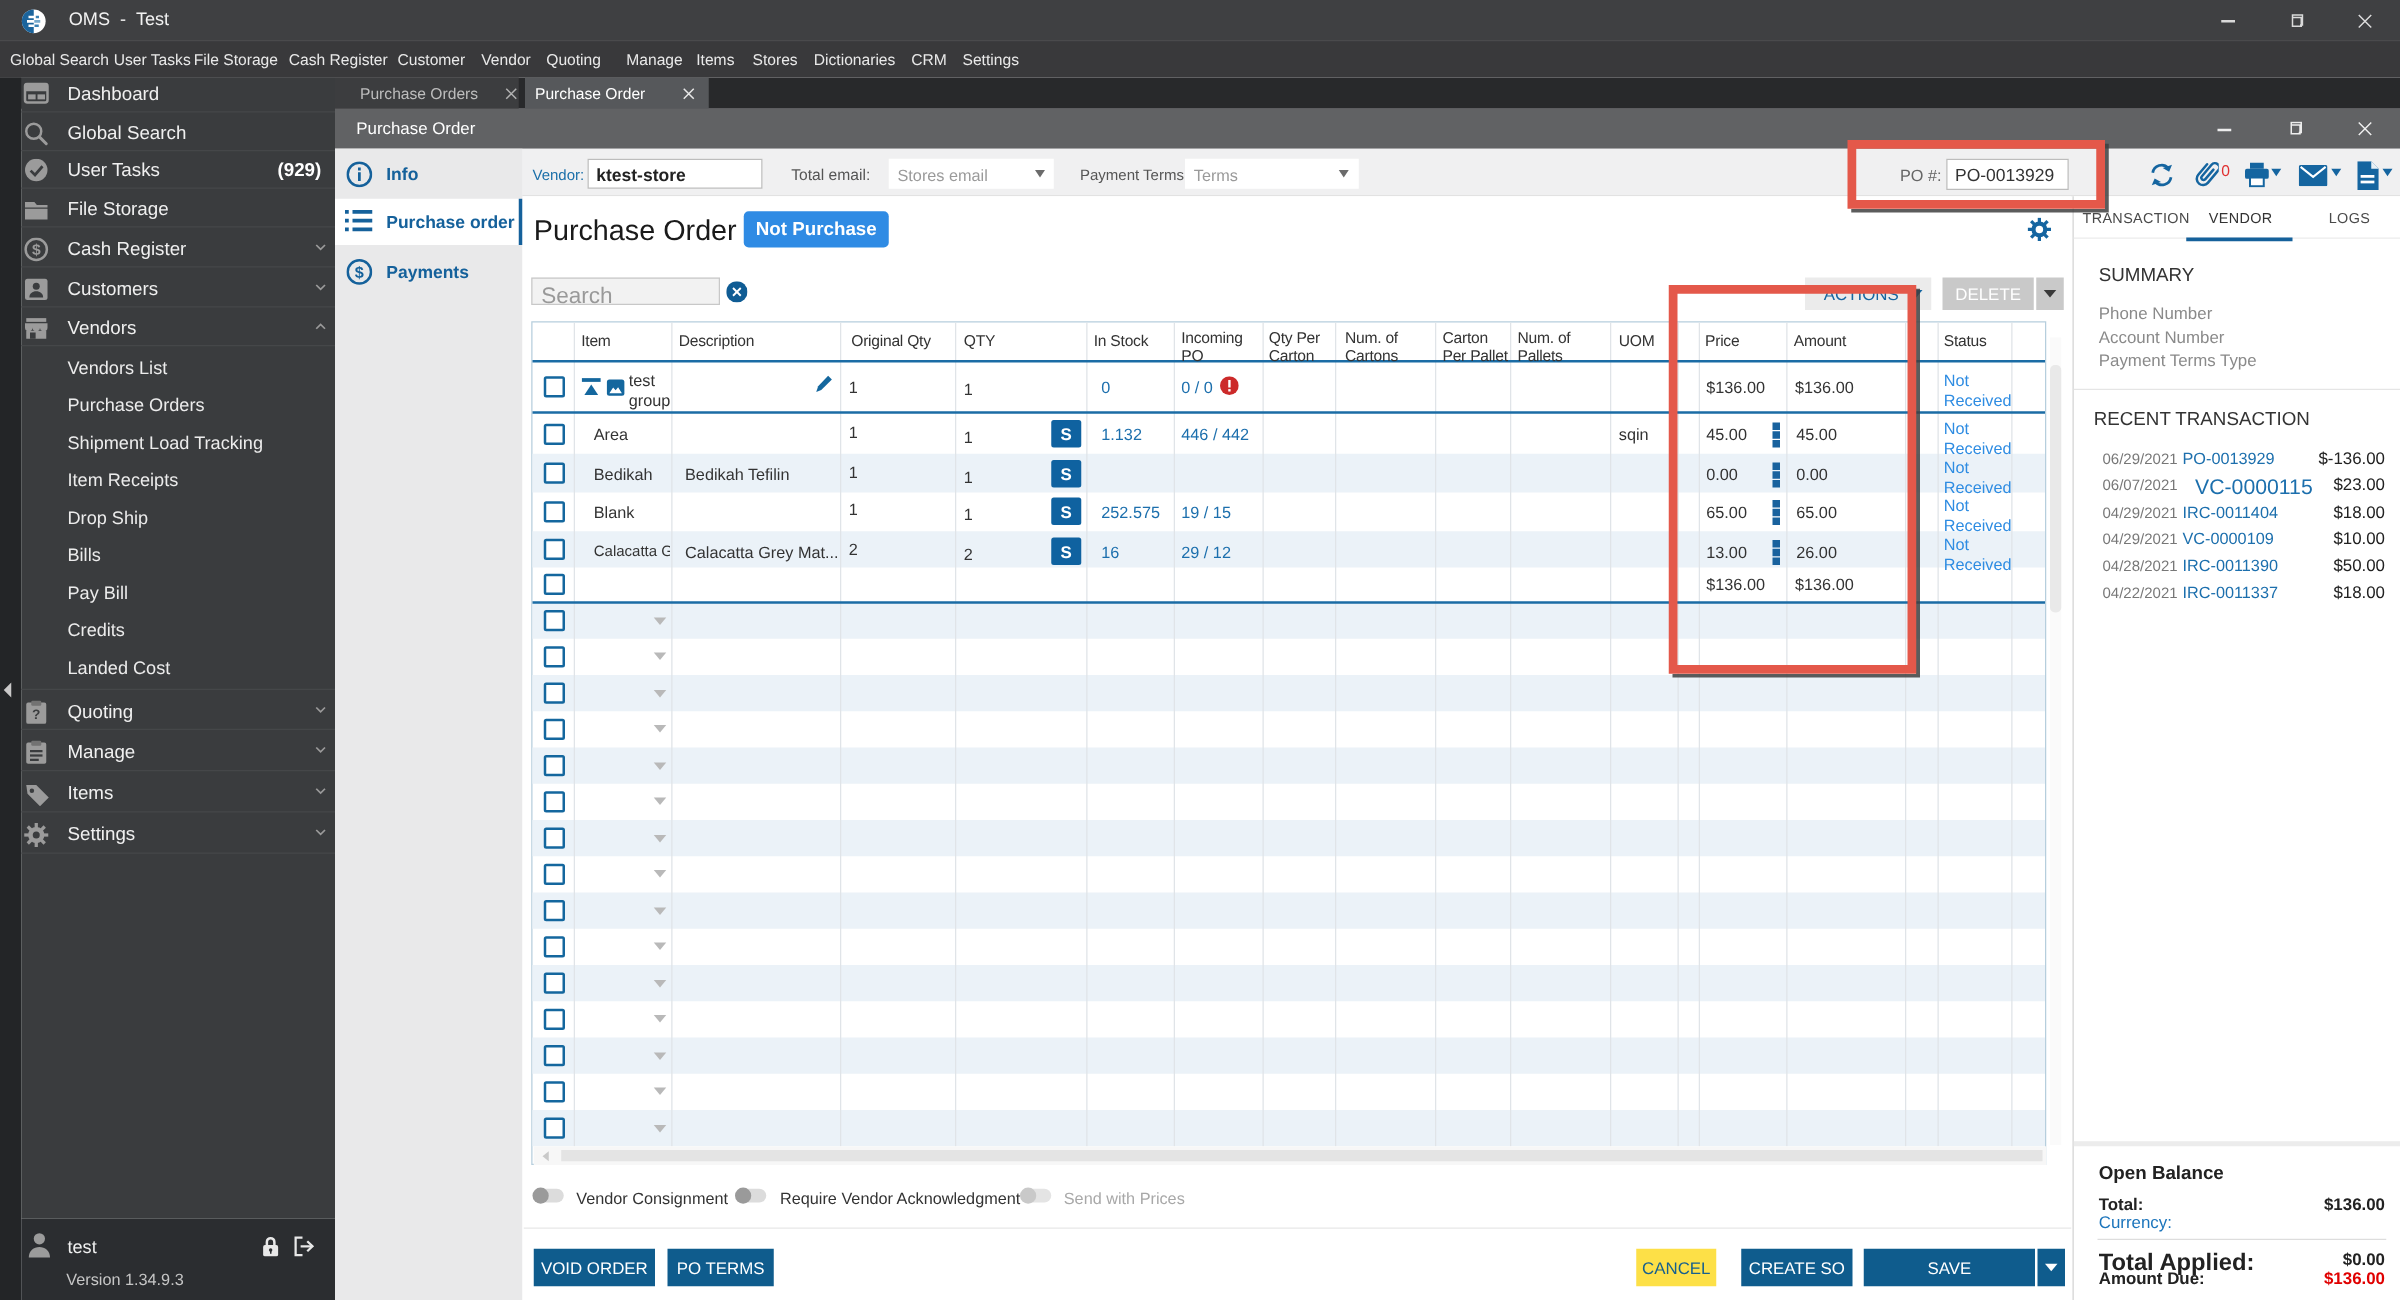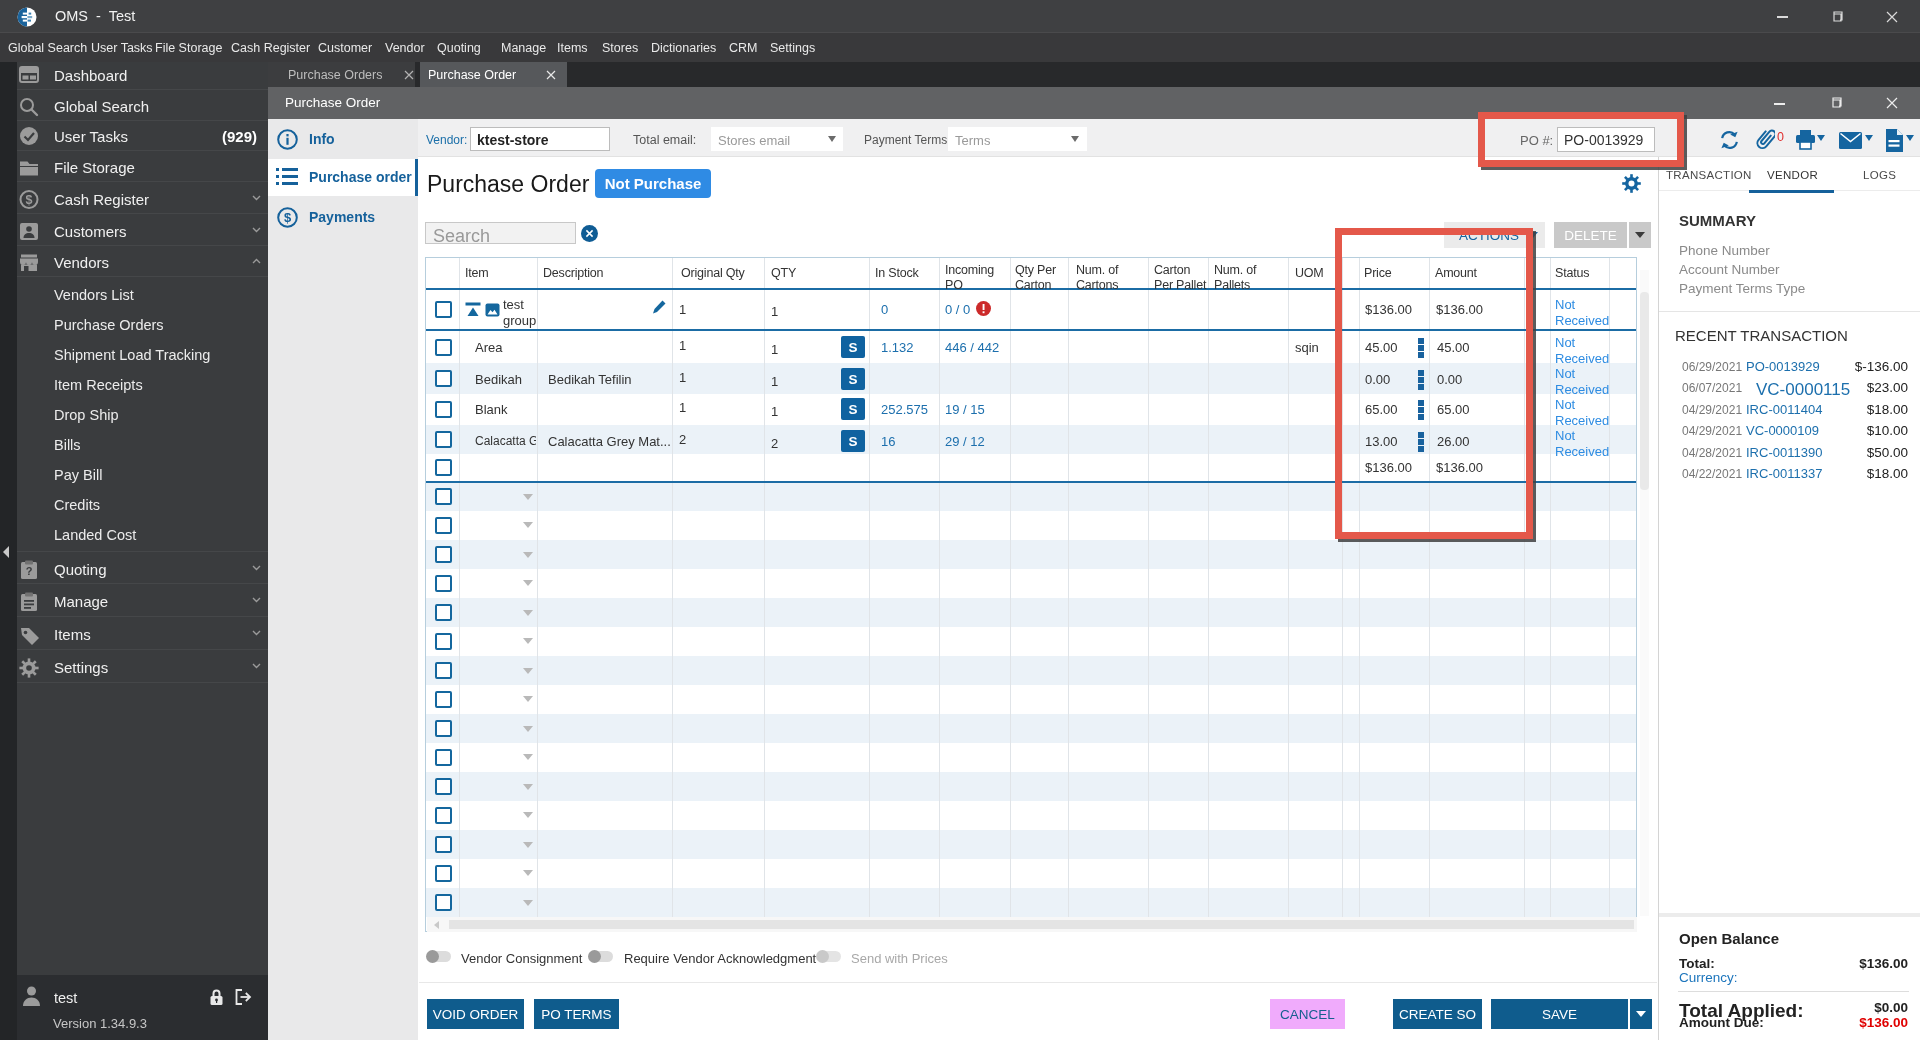--- a/index.html
+++ b/index.html
@@ -556,21 +556,21 @@
       </svg>
 </div>
 <div class="abs" style="left:1640px;top:270px;width:9px;height:646px;background:#fafafa"></div>
 <div class="abs" style="left:1640px;top:292px;width:9px;height:198px;background:#e9e9e9;border-radius:4px"></div>
     <div id="rpanel">
   <div class="t" style="left:7px;top:12px;font-size:11.5px;color:#4a4a4a;letter-spacing:.3px">TRANSACTION</div>
   <div class="t" style="left:108px;top:12px;font-size:11.5px;color:#333;letter-spacing:.3px">VENDOR</div>
   <div class="t" style="left:204px;top:12px;font-size:11.5px;color:#4a4a4a;letter-spacing:.3px">LOGS</div>
   <div class="abs" style="left:0;top:33px;width:262px;height:1px;background:#ececec"></div>
   <div class="abs" style="left:90px;top:33px;width:85px;height:3px;background:#15619b"></div>
-  <div class="t" style="left:20px;top:55px;font-size:15px;font-weight:bold;color:#333">SUMMARY</div>
+  <div class="t" style="left:20px;top:55px;font-size:15px;font-weight:normal;color:#333">SUMMARY</div>
   <div class="t" style="left:20px;top:86px;font-size:13.5px;color:#8a8a8a">Phone Number</div>
   <div class="t" style="left:20px;top:105px;font-size:13.5px;color:#8a8a8a">Account Number</div>
   <div class="t" style="left:20px;top:124px;font-size:13.5px;color:#8a8a8a">Payment Terms Type</div>
   <div class="abs" style="left:0;top:154px;width:262px;height:1px;background:#e5e5e5"></div>
   <div class="t" style="left:16px;top:170px;font-size:15px;font-weight:normal;color:#333">RECENT TRANSACTION</div>
   <div class="t" style="left:23px;top:203px;font-size:12px;color:#777">06/29/2021</div>
       <div class="t" style="left:87px;top:202px;font-size:13px;color:#1c6fad">PO-0013929</div>
       <div class="t" style="right:12px;top:202px;font-size:13.5px;color:#222">$-136.00</div>
   <div class="t" style="left:23px;top:224px;font-size:12px;color:#777">06/07/2021</div>
       <div class="t" style="left:97px;top:223px;font-size:17px;color:#1c6fad">VC-0000115</div>
@@ -604,21 +604,21 @@
   <div class="t" style="left:461px;top:951px;font-size:13px;color:#333">Vendor Consignment</div>
   <div class="abs" style="left:589px;top:951px;width:24px;height:11px;background:#dcdcdc;border-radius:6px"></div>
   <div class="abs" style="left:588px;top:950px;width:13px;height:13px;background:#9a9a9a;border-radius:50%"></div>
   <div class="t" style="left:624px;top:951px;font-size:13px;color:#333">Require Vendor Acknowledgment</div>
   <div class="abs" style="left:817px;top:951px;width:24px;height:11px;background:#e4e4e4;border-radius:6px"></div>
   <div class="abs" style="left:816px;top:950px;width:13px;height:13px;background:#c9c9c9;border-radius:50%"></div>
   <div class="t" style="left:851px;top:951px;font-size:13px;color:#a8a8a8">Send with Prices</div>
   <div class="abs" style="left:419px;top:982px;width:1238px;height:1px;background:#e8e8e8"></div>
   <div class="btn bblue" style="left:427px;top:999px;width:97px;height:30px">VOID ORDER</div>
   <div class="btn bblue" style="left:534px;top:999px;width:85px;height:30px">PO TERMS</div>
-  <div class="btn" style="left:1270px;top:999px;width:75px;height:30px;background:#f0abfc;color:#155f8f">CANCEL</div>
+  <div class="btn" style="left:1309px;top:999px;width:64px;height:30px;background:#fde047;color:#155f8f">CANCEL</div>
   <div class="btn bblue" style="left:1393px;top:999px;width:89px;height:30px">CREATE SO</div>
   <div class="btn bblue" style="left:1491px;top:999px;width:137px;height:30px">SAVE</div>
   <div class="btn bblue" style="left:1630px;top:999px;width:22px;height:30px">
         <div style="width:0;height:0;border-left:5px solid transparent;border-right:5px solid transparent;border-top:6px solid #fff"></div>
       </div>
 </div>
 <div class="redrect" style="left:1478px;top:112px;width:206px;height:55px"></div>
 <div class="redrect" style="left:1335px;top:228px;width:198px;height:311px"></div>
 
 </div>

